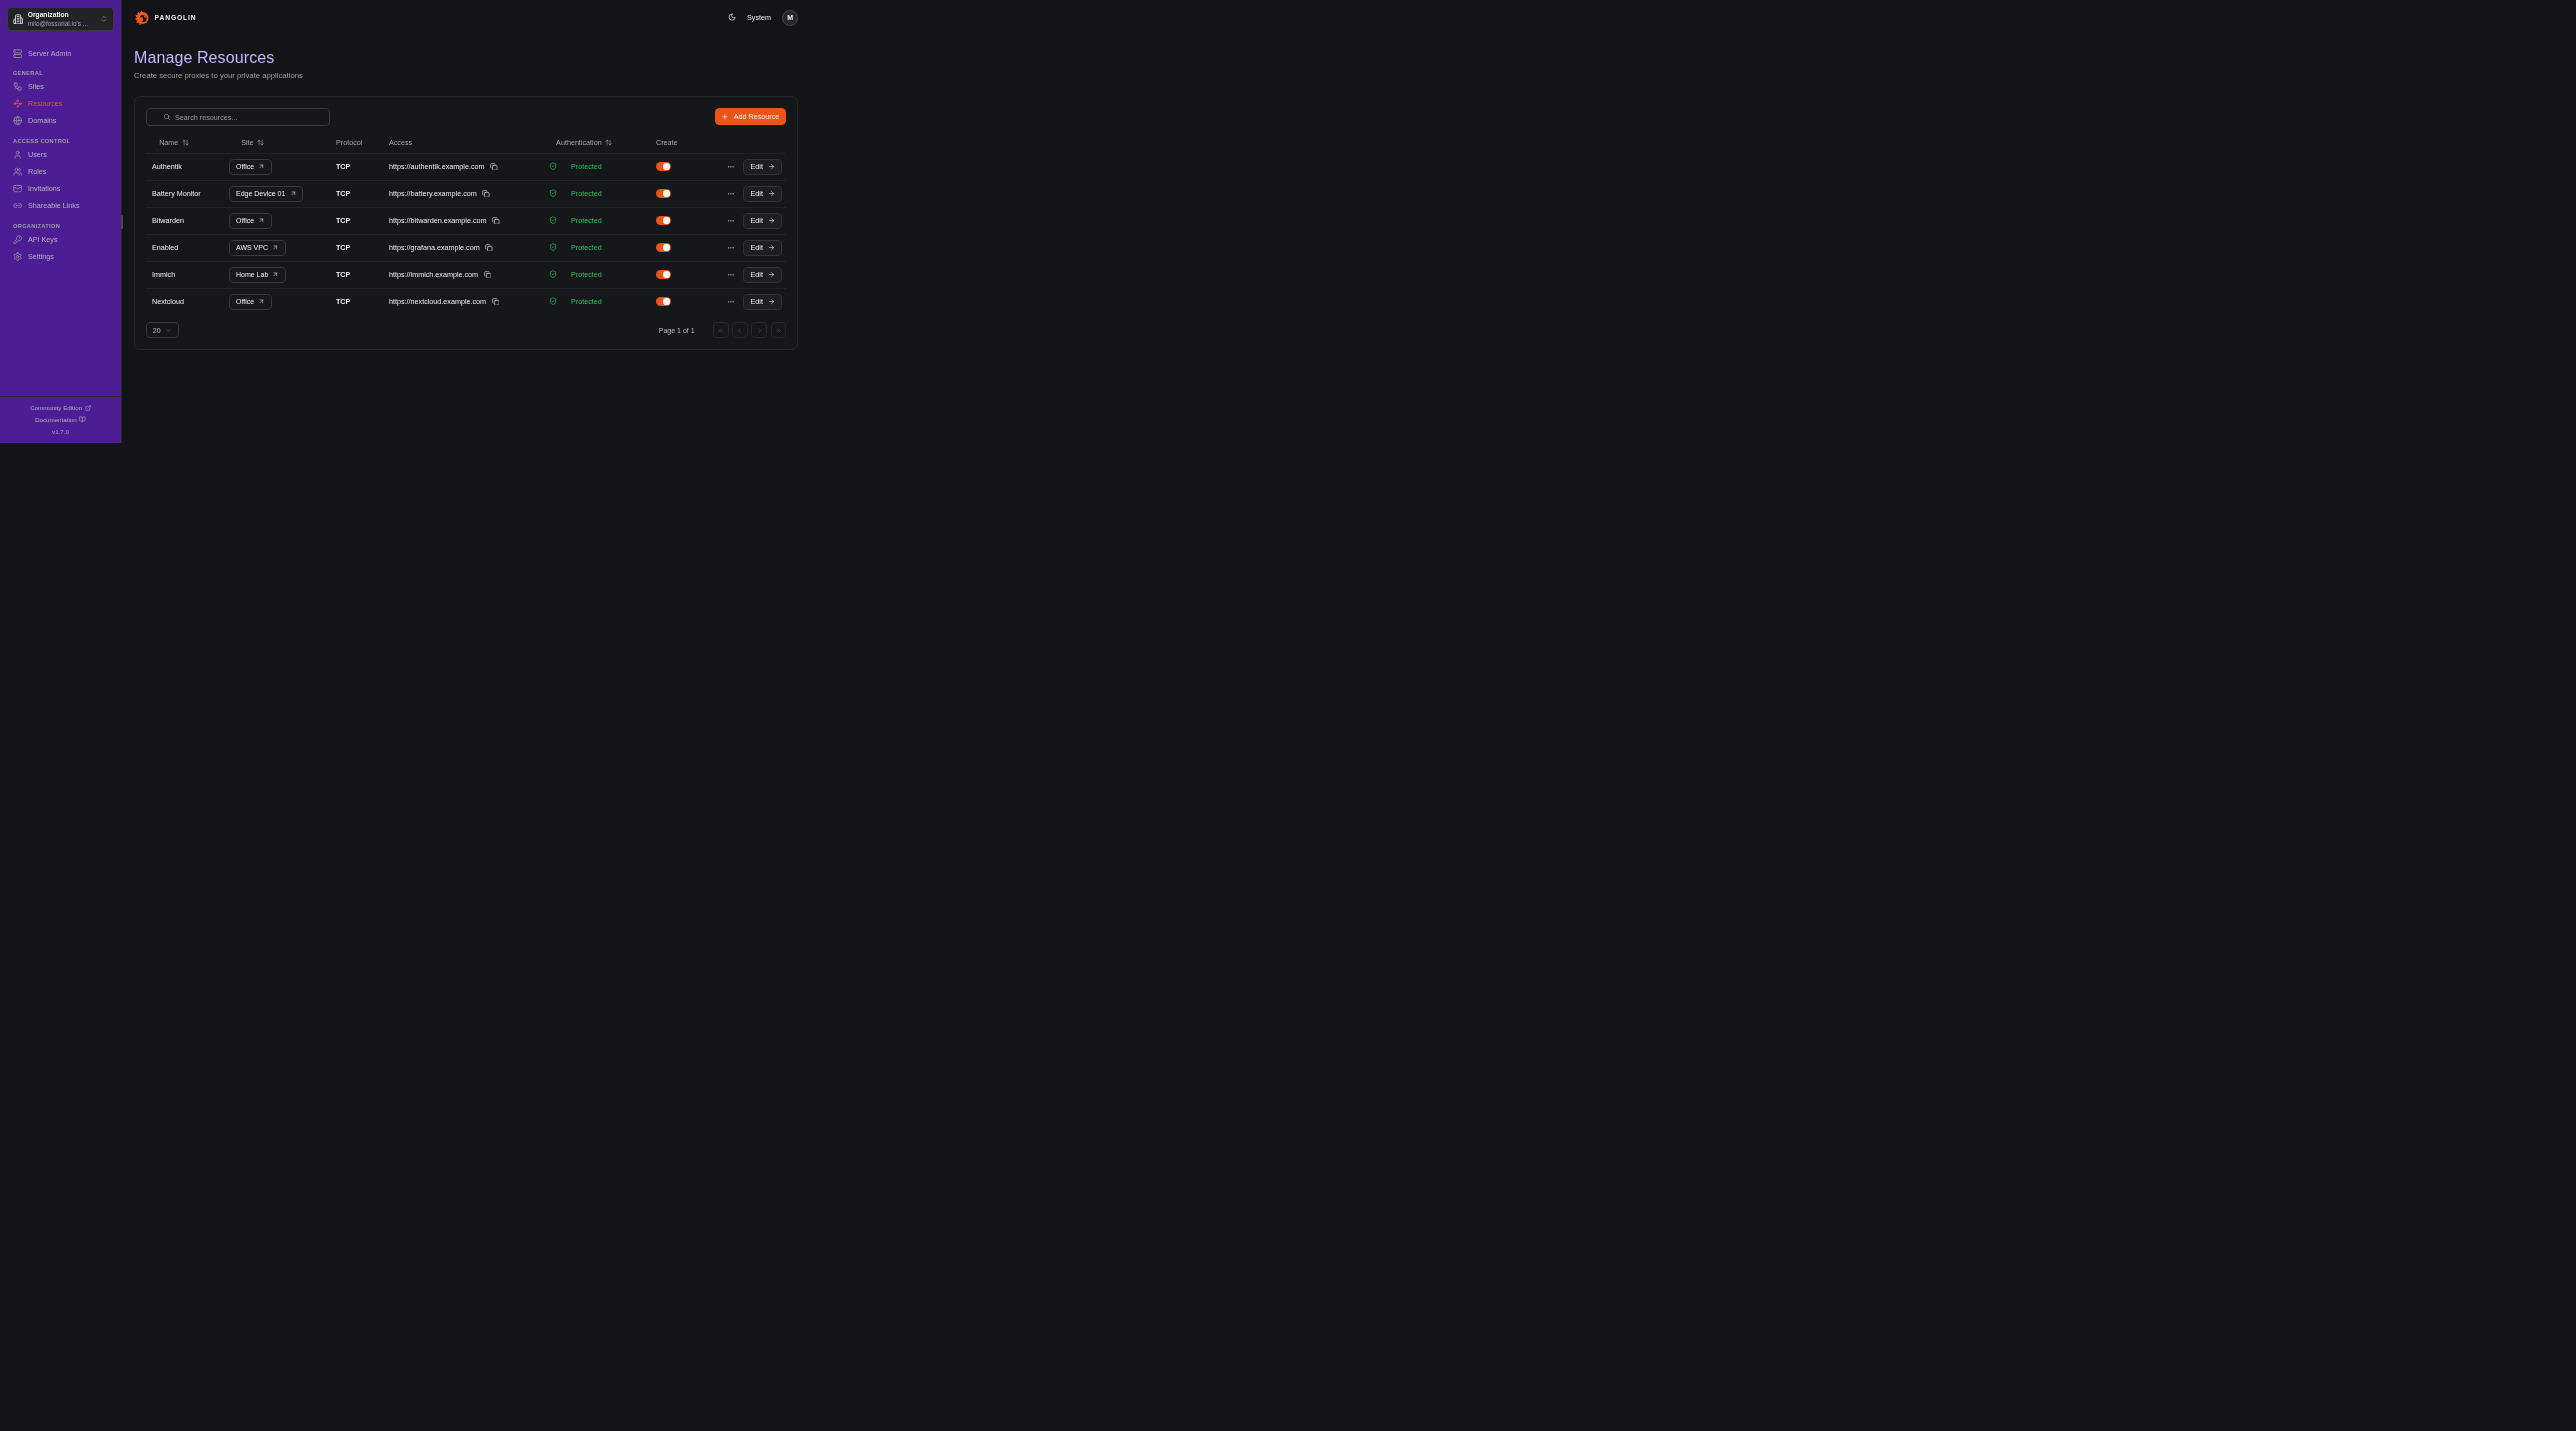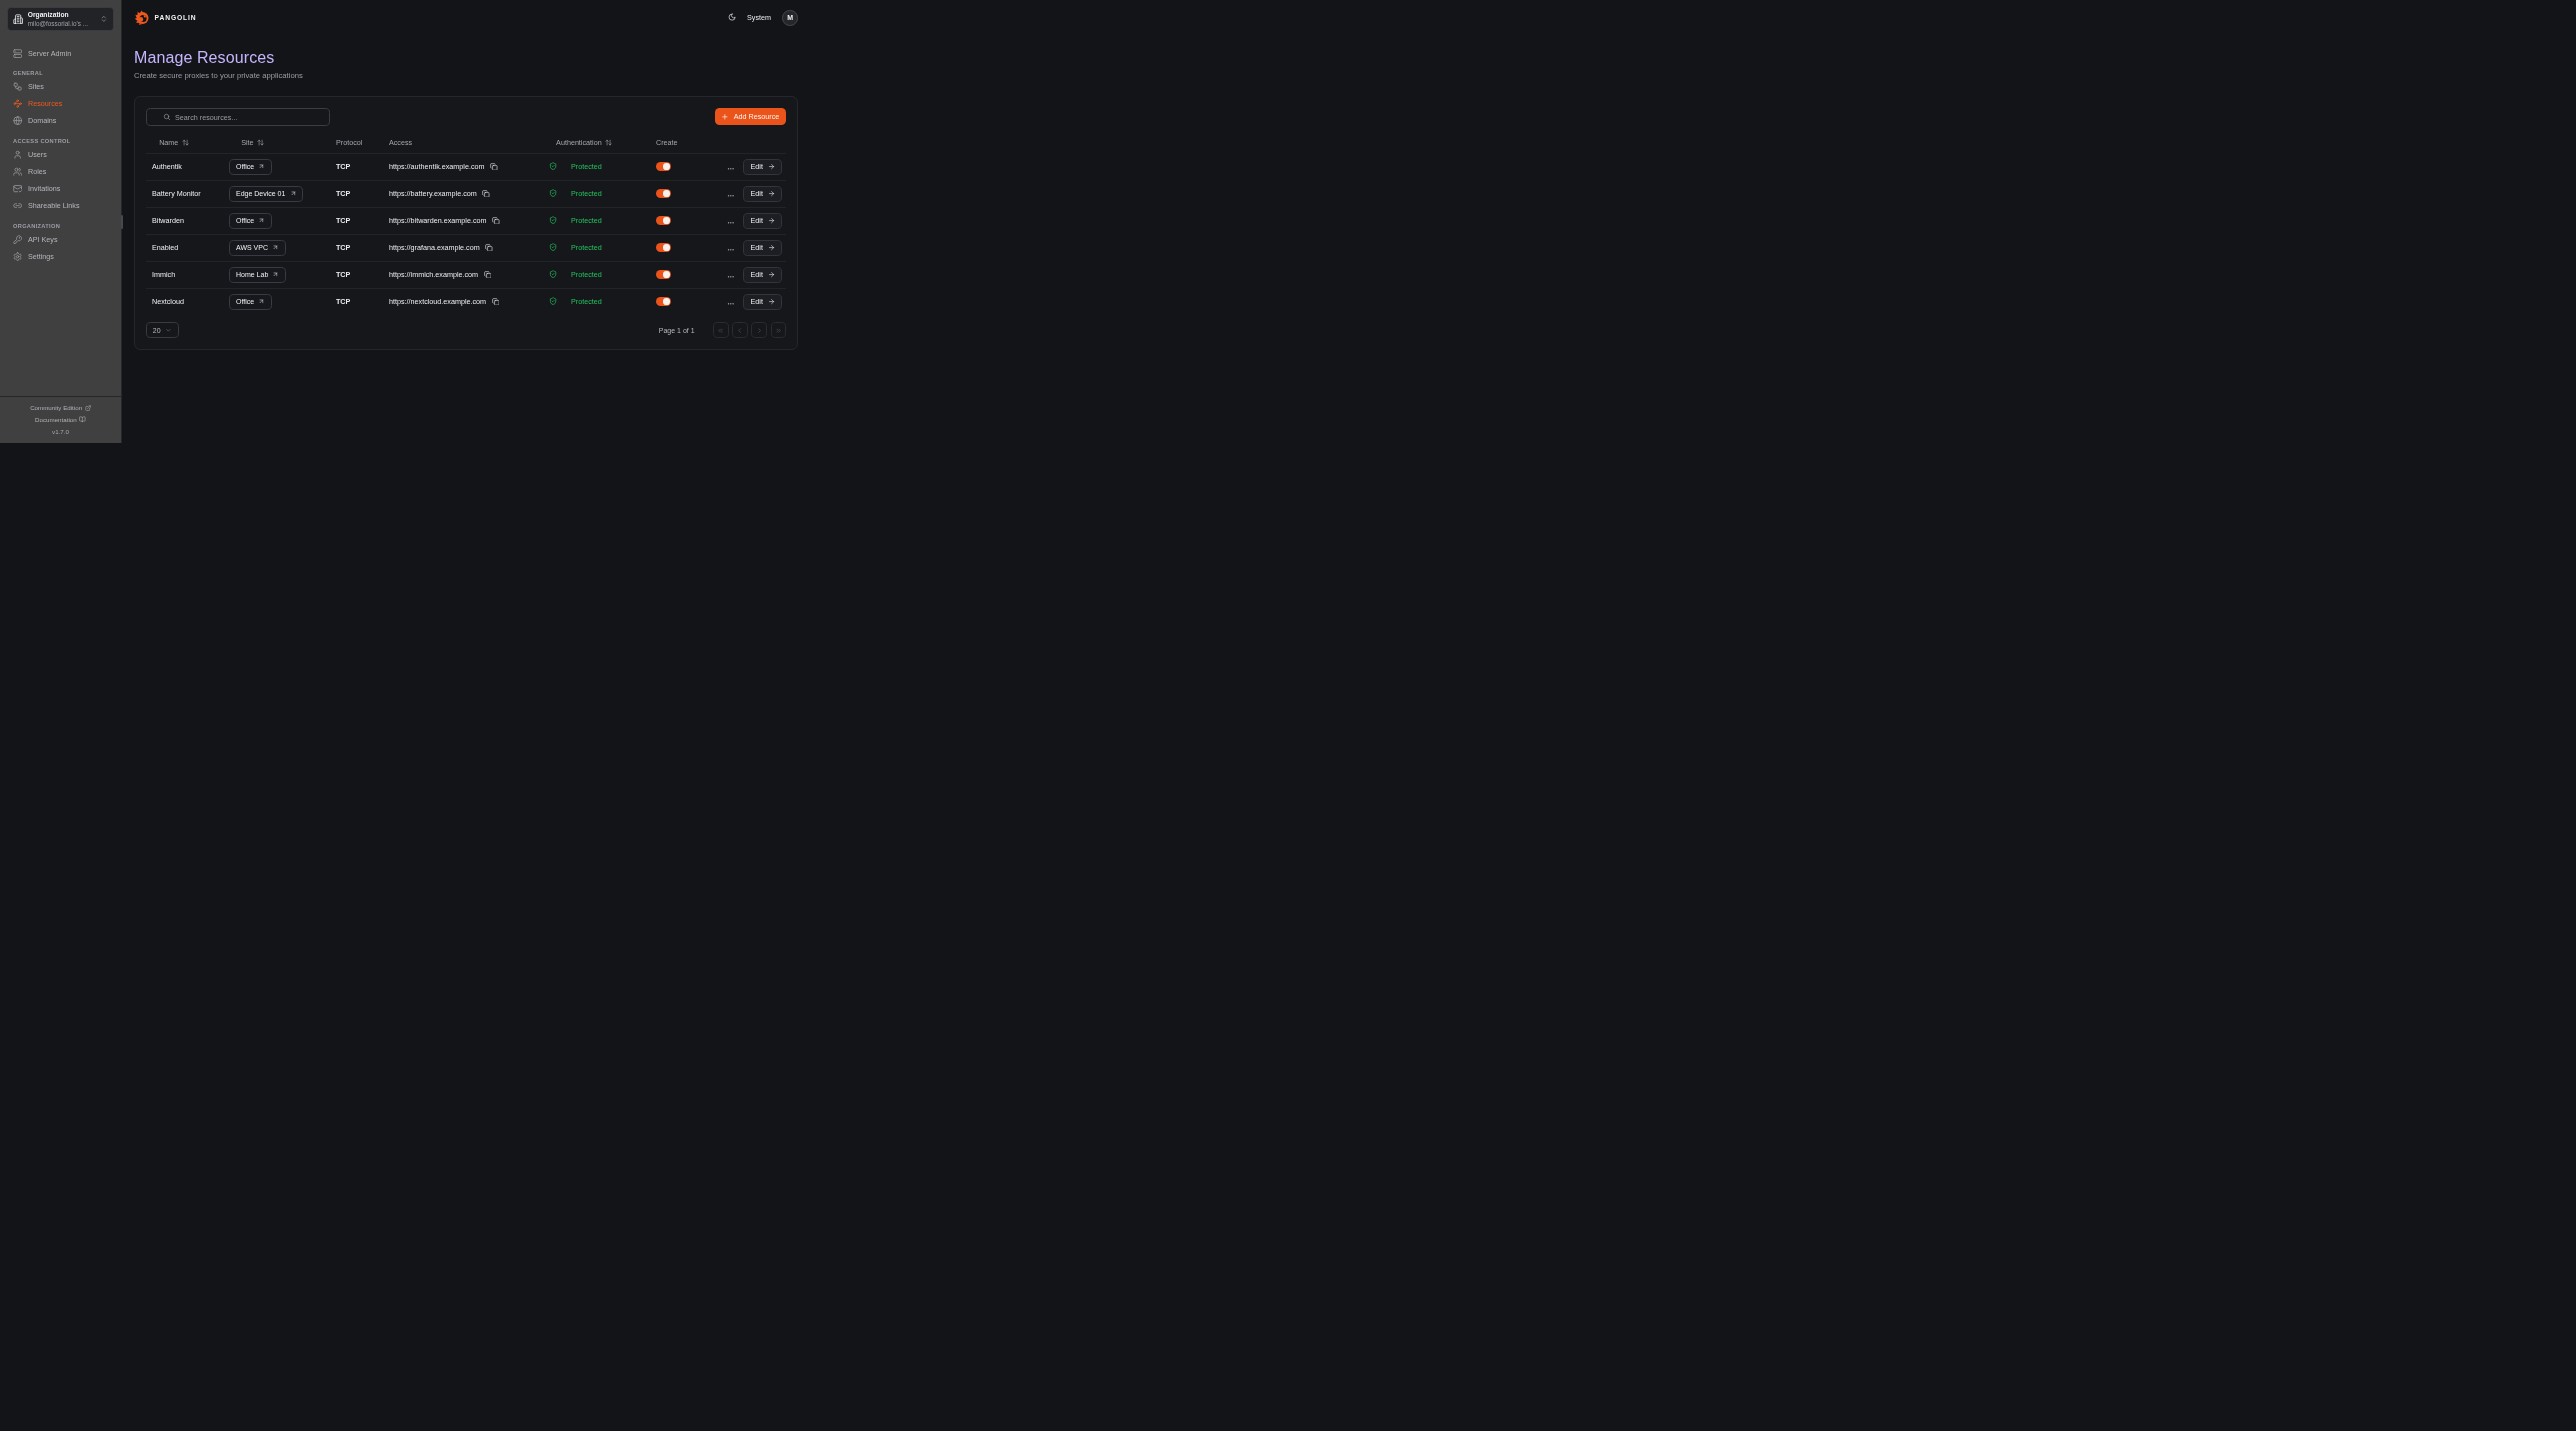--- a/index.html
+++ b/index.html
@@ -8,21 +8,21 @@
     background:#131418;
     font-family:"Liberation Sans", sans-serif;
     color:#ededf1;
     display:flex;
   }
   svg { display:block; flex:none; }
   button { font-family:inherit; cursor:pointer; background:none; border:none; color:inherit; }
 
   
   .sidebar {
-    width:122px; height:100%; background:#404040;
+    width:122px; height:100%; background:#4c1d95;
     border-right:0.5px solid #26272b;
     display:flex; flex-direction:column; position:relative; flex:none;
   }
   .org-card {
     margin:6.7px; height:24px; width:107px;
     background:#222327; border:0.5px solid #3a3b41; border-radius:4.6px;
     display:flex; align-items:center; padding:0 5.2px; gap:4.6px;
   }
   .org-card .org-icon { color:#e8e8ec; }
   .org-texts { flex:1; min-width:0; }
@@ -127,21 +127,21 @@
   .td-auth { padding-left:3.1px; gap:14px; color:#22c55e; }
   .td-enabled { padding-left:8.2px; }
   .toggle {
     width:15px; height:8.8px; border-radius:515px; background:#ea531a;
     position:relative; display:block;
   }
   .toggle .knob {
     position:absolute; top:1px; right:1px; width:6.7px; height:6.7px;
     border-radius:50%; background:#f7f2ed;
   }
-  .td-actions { justify-content:flex-end; padding-right:4.1px; gap:7.7px;align-items:flex-end; }
+  .td-actions { justify-content:flex-end; padding-right:4.1px; gap:7.7px; }
   .dots-btn { color:#e7e7ea; display:flex; align-items:center; padding:2.1px 1px; }
   .edit-btn {
     height:16px; padding:0 6.2px; border-radius:4.6px;
     background:#1d1e23; border:0.5px solid #34353b;
     display:flex; align-items:center; gap:4.6px; font-size:7.2px; color:#f2f2f5;
   }
   .edit-btn .edit-arrow { color:#f2f2f5; }
 
   .card-bottom { margin-top:7.7px; display:flex; align-items:center; justify-content:space-between; }
   .size-select {

